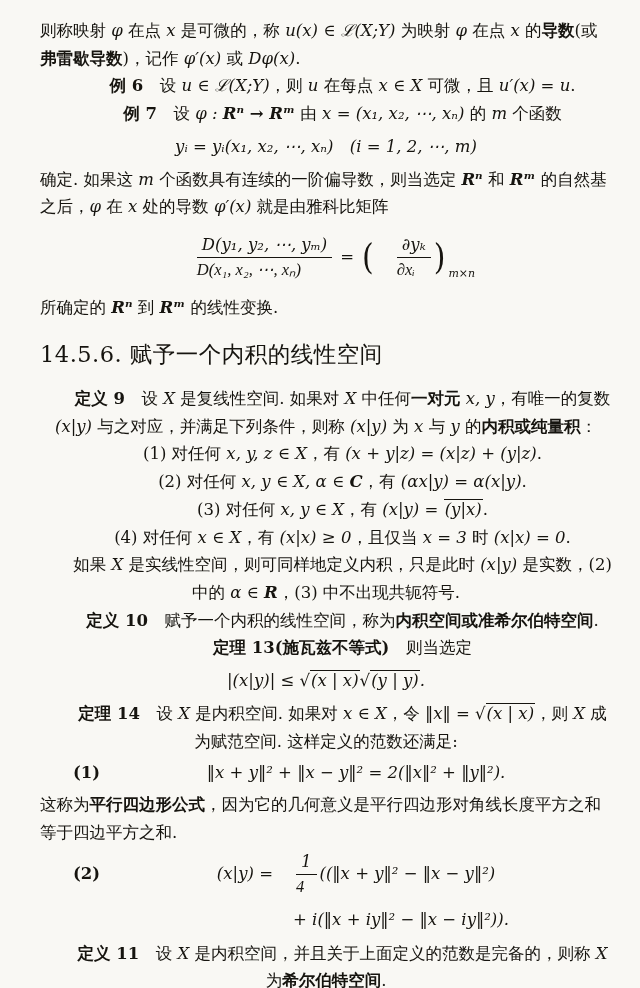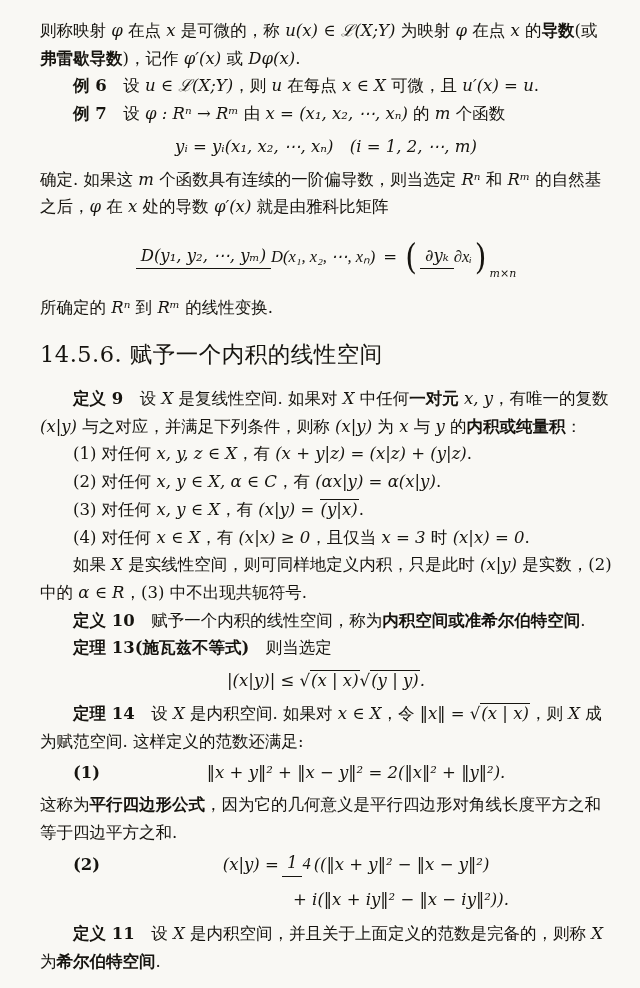--- a/index.html
+++ b/index.html
@@ -6,31 +6,31 @@
   body{background:#f9f8f4;}
   .page{
     width:640px;height:988px;box-sizing:border-box;
     background:#f9f8f4;color:#16140f;
     padding:17px 28px 12px 40px;
     display:flex;flex-direction:column;
     font-family:"DejaVu Serif","Liberation Serif",serif;
     font-size:16.5px;line-height:1.68;
   }
   p{margin:0;}
-  .ind{text-indent:2em;}
+  .ind{text-indent:2em;text-align:center;}
   .sg{white-space:pre-wrap;}
   .sg.b{font-weight:bold;}
   .sg.m{font-style:italic;}
-  .sg.bm{font-weight:normal;font-style:italic;}
+  .sg.bm{font-weight:bold;font-style:italic;}
   .sg.ov{font-style:italic;border-top:1.2px solid currentColor;padding:0 1px;}
   
   .formula{text-align:center;margin:5px 0;}
   
   .formula-flex{display:flex;justify-content:center;align-items:center;gap:3px;margin:10px 0;}
-  .frac{display:inline-flex;flex-direction:row;text-align:center;font-style:italic;line-height:1.35;}
+  .frac{display:inline-flex;flex-direction:column;font-style:italic;line-height:1.35;margin-left:20px;}
   .frac .num{border-bottom:1.3px solid currentColor;padding:0 5px 1px;}
   .frac .den{padding-top:1px;font-family:Liberation Serif, serif;}
   .bigp{font-size:30px;line-height:1;font-style:normal;font-weight:normal;transform:scaleY(1.15);}
   .jsub{font-size:11px;font-style:italic;align-self:center;margin-top:34px;}
   
   .fnum{display:flex;align-items:center;margin:4px 0;}
   .flabel{padding-left:2em;font-weight:bold;font-style:normal;}
   .fbody{flex:1;display:flex;justify-content:center;align-items:center;gap:3px;font-style:italic;}
   .cont2{text-align:center;padding-left:150px;margin:4px 0 6px;font-style:italic;}
   .heading{font-size:22.5px;font-weight:normal;margin:15px 0 11px;letter-spacing:0.5px;}

